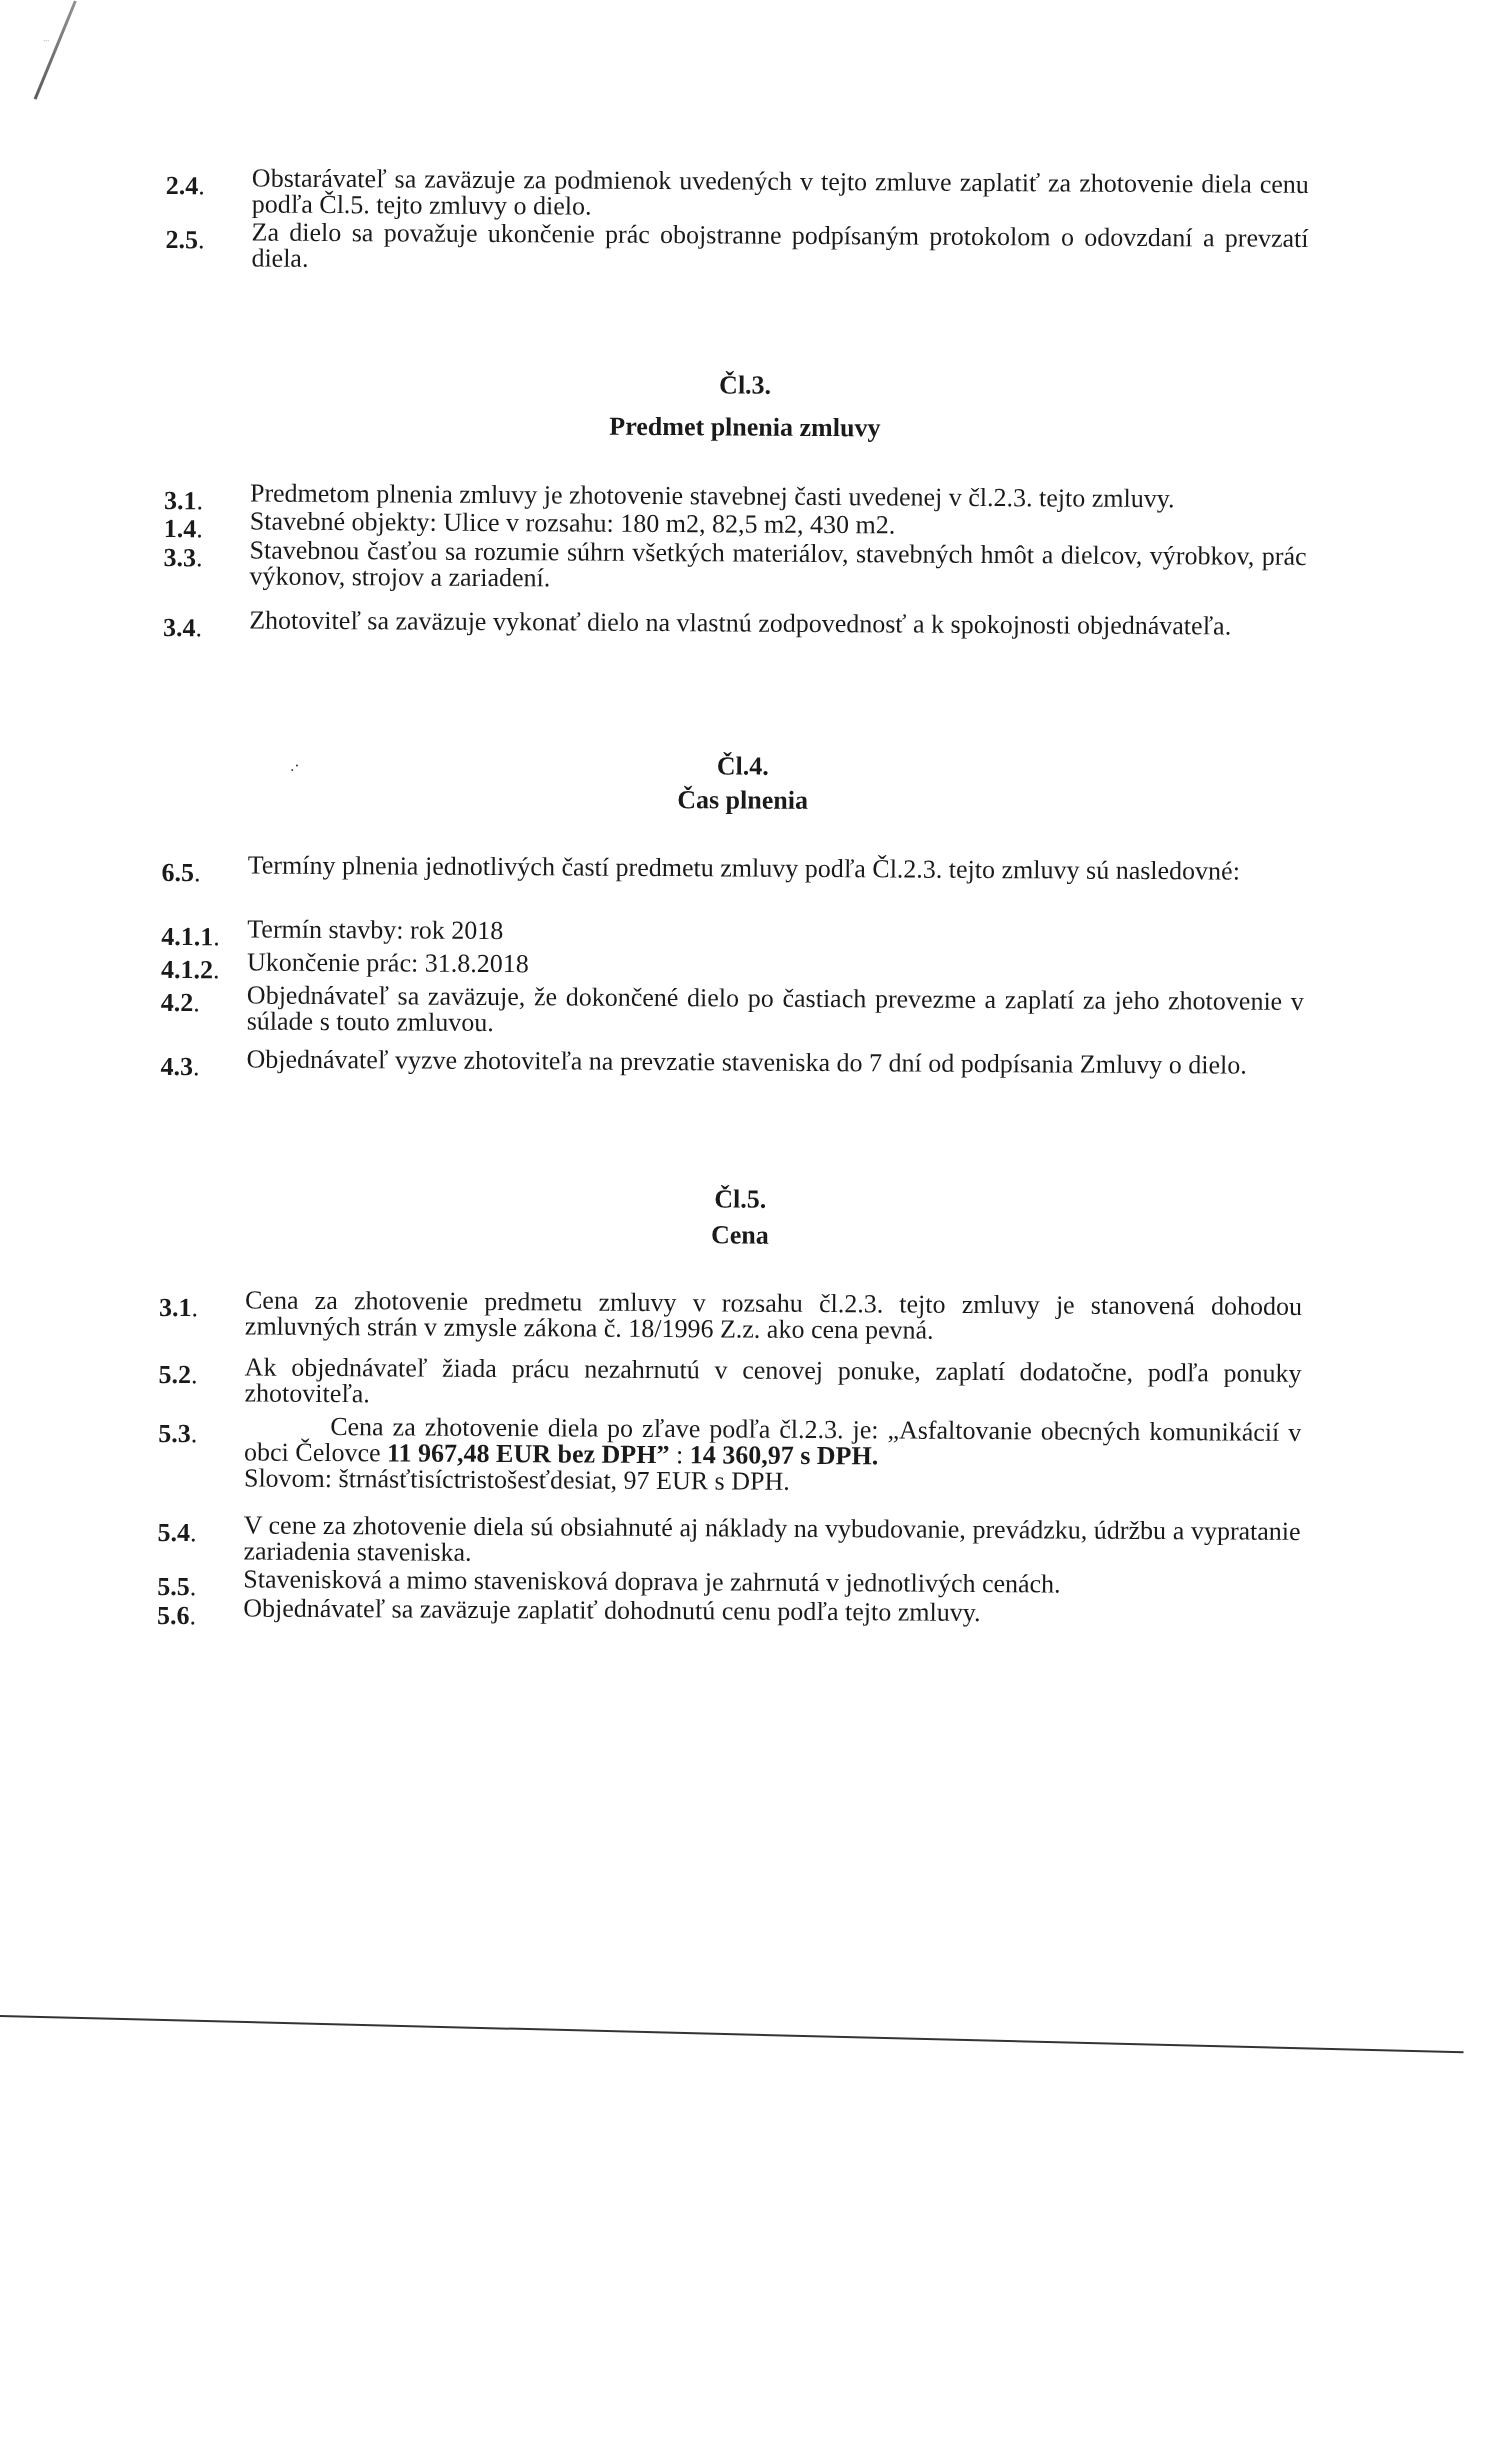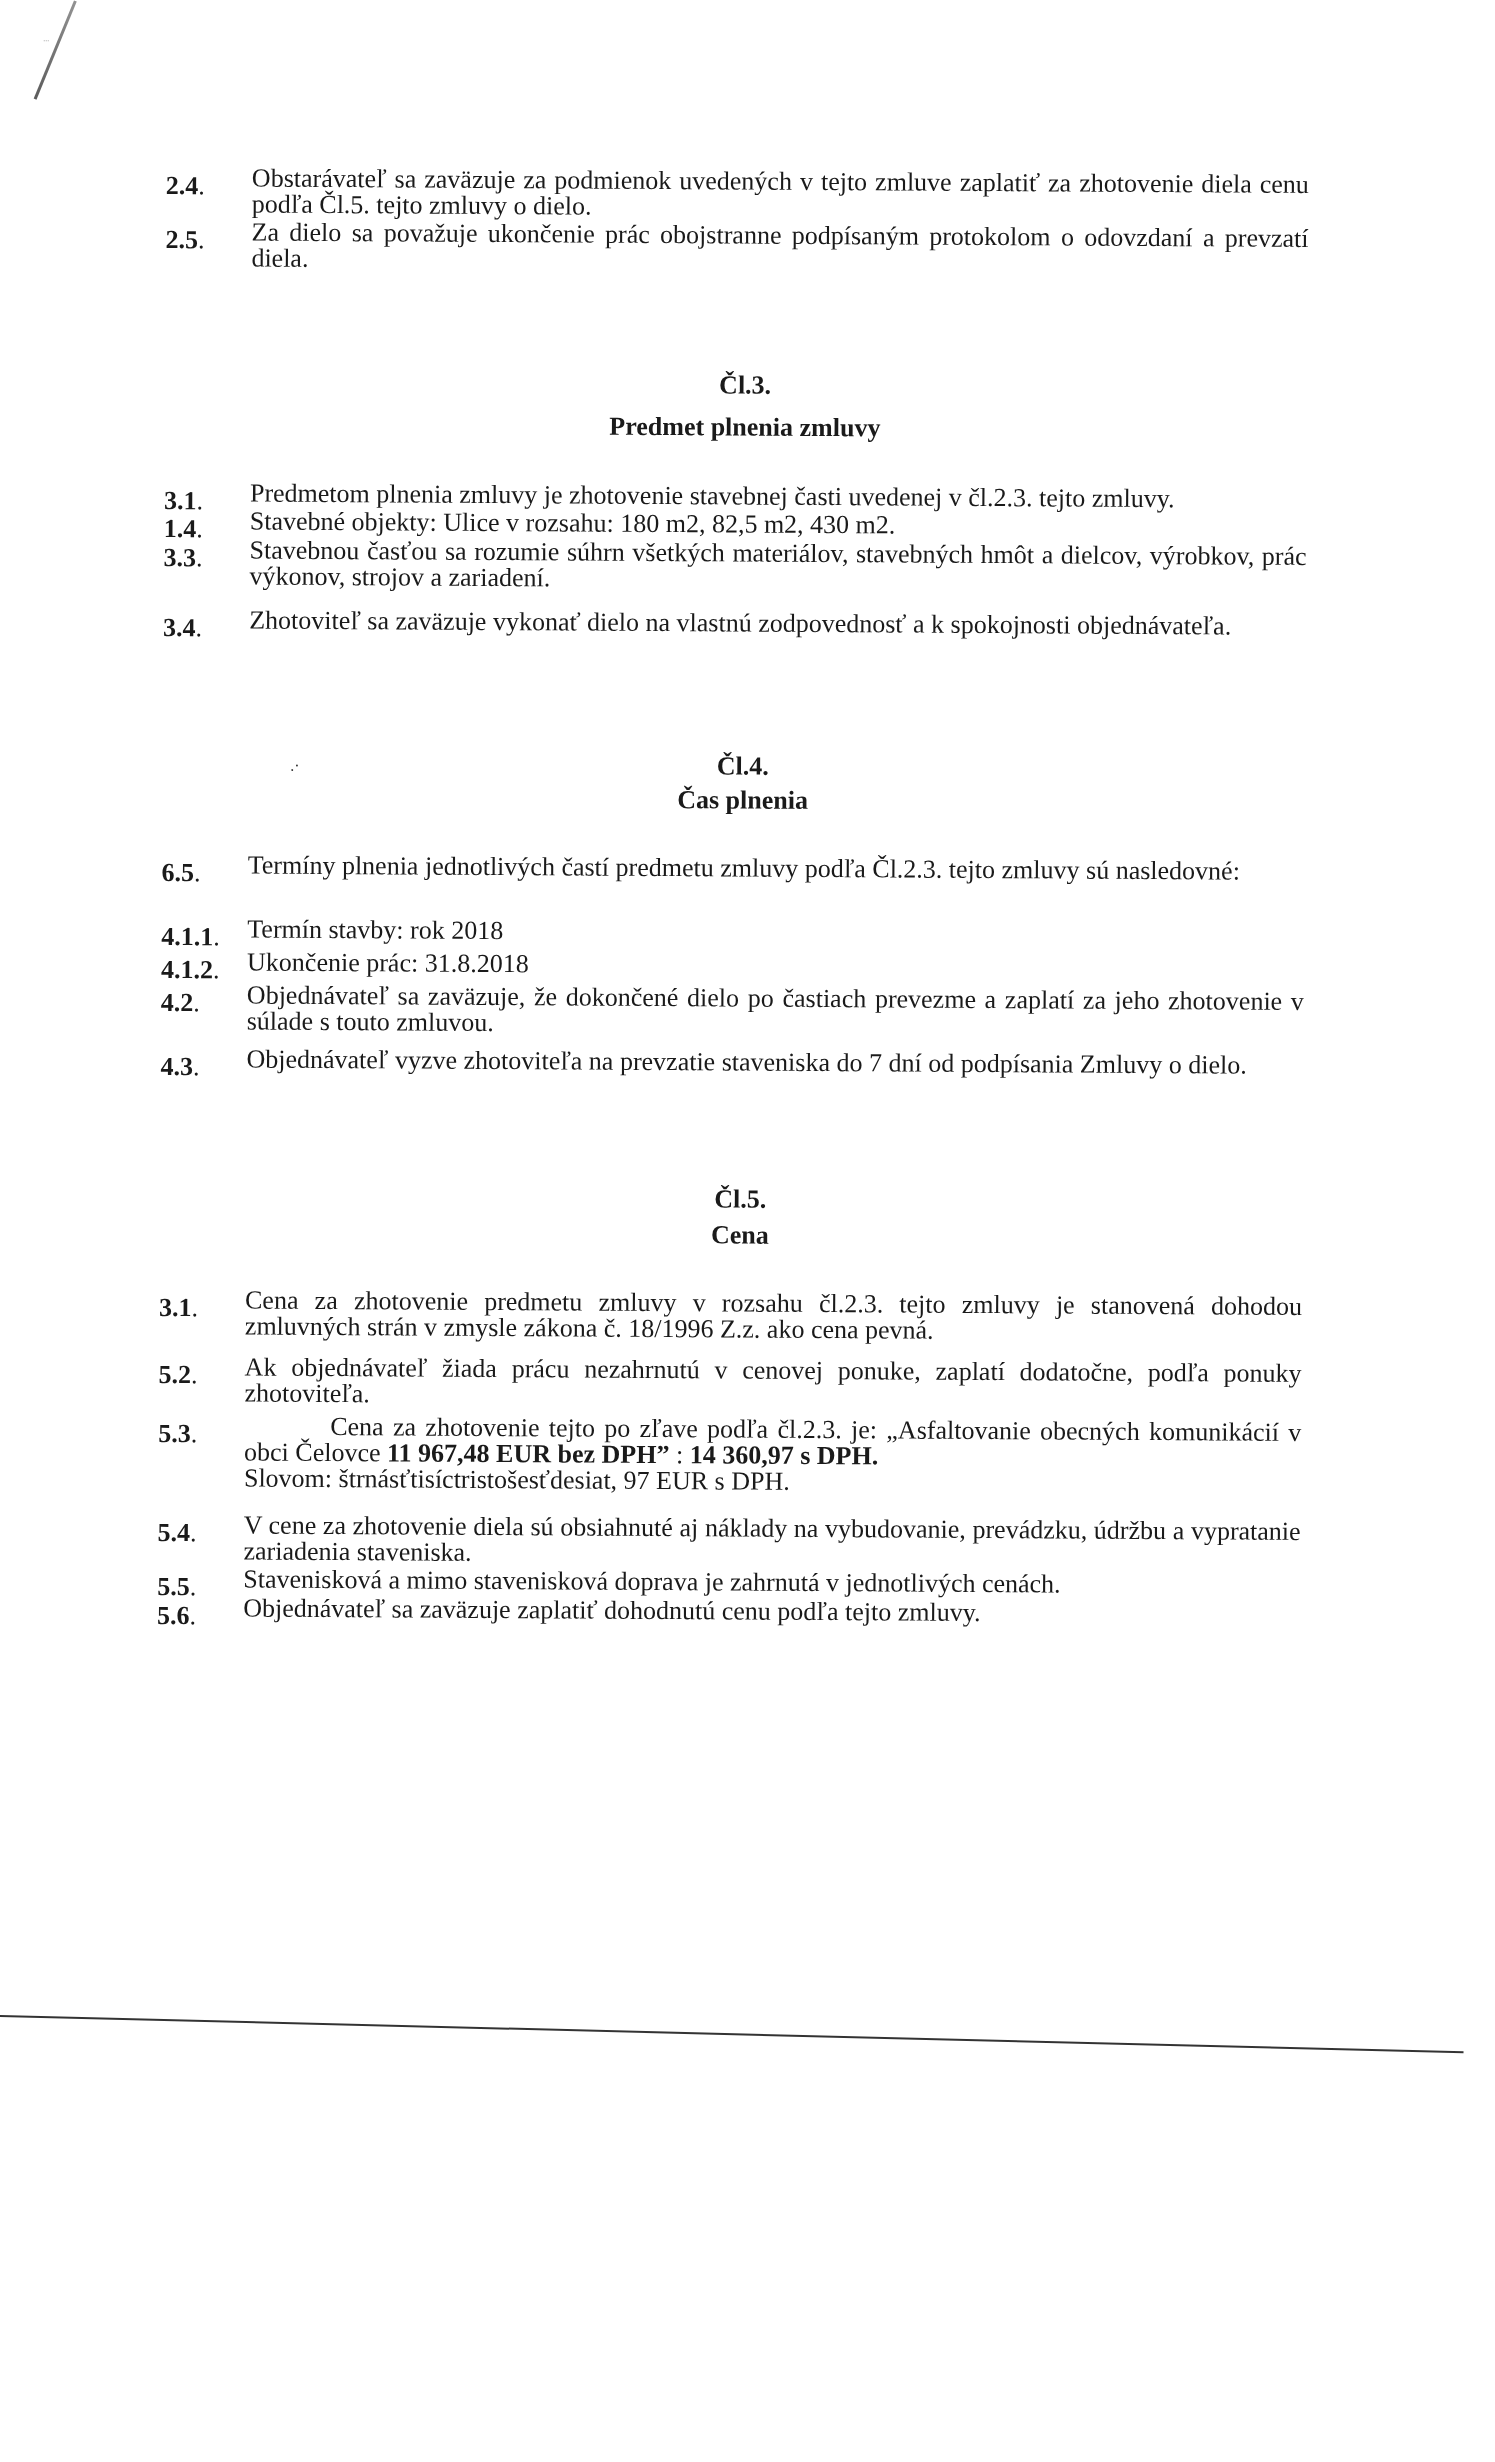--- a/index.html
+++ b/index.html
@@ -89,21 +89,21 @@
   <div class="item" style="top:1286px;">
     <span class="num"><span>3.1</span><span class="dot">.</span></span>
     <div class="txt">Cena za zhotovenie predmetu zmluvy v rozsahu čl.2.3. tejto zmluvy je stanovená dohodou zmluvných strán v zmysle zákona č. 18/1996 Z.z. ako cena pevná.</div>
   </div>
   <div class="item" style="top:1353px;">
     <span class="num"><span>5.2</span><span class="dot">.</span></span>
     <div class="txt">Ak objednávateľ žiada prácu nezahrnutú v cenovej ponuke, zaplatí dodatočne, podľa ponuky zhotoviteľa.</div>
   </div>
   <div class="item" style="top:1412px;">
     <span class="num"><span>5.3</span><span class="dot">.</span></span>
-    <div class="txt"><span class="indent"></span><span>Cena za zhotovenie tejto po zľave podľa čl.2.3. je: „Asfaltovanie obecných komunikácií v obci Čelovce </span><b class="bold">11 967,48 EUR bez DPH”</b><span> : </span><b class="bold">14 360,97  s DPH.</b></div>
+    <div class="txt"><span class="indent"></span><span>Cena za zhotovenie diela po zľave podľa čl.2.3. je: „Asfaltovanie obecných komunikácií v obci Čelovce </span><b class="bold">11 967,48 EUR bez DPH”</b><span> : </span><b class="bold">14 360,97  s DPH.</b></div>
     <div class="txt single">Slovom:  štrnásťtisíctristošesťdesiat, 97 EUR s DPH.</div>
   </div>
   <div class="item" style="top:1511px;">
     <span class="num"><span>5.4</span><span class="dot">.</span></span>
     <div class="txt">V cene za zhotovenie diela sú obsiahnuté aj náklady na vybudovanie, prevádzku, údržbu a vypratanie zariadenia staveniska.</div>
   </div>
   <div class="item" style="top:1565px;">
     <span class="num"><span>5.5</span><span class="dot">.</span></span>
     <div class="txt single">Stavenisková a mimo stavenisková doprava je zahrnutá v jednotlivých cenách.</div>
   </div>

